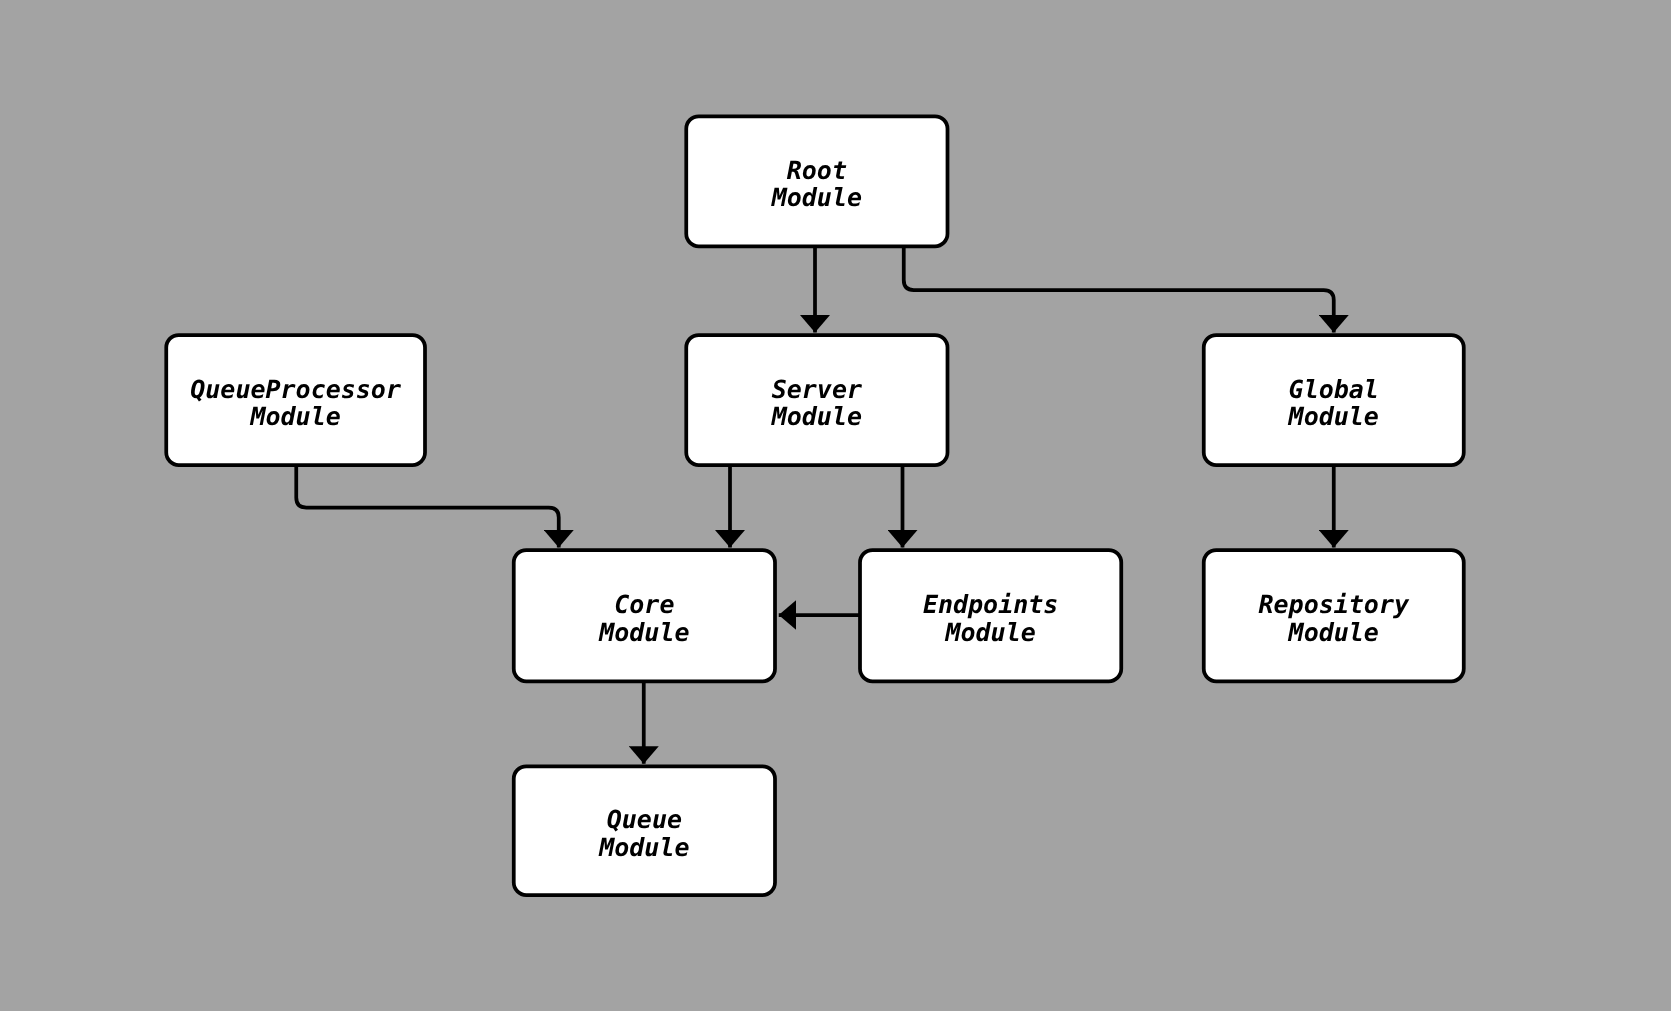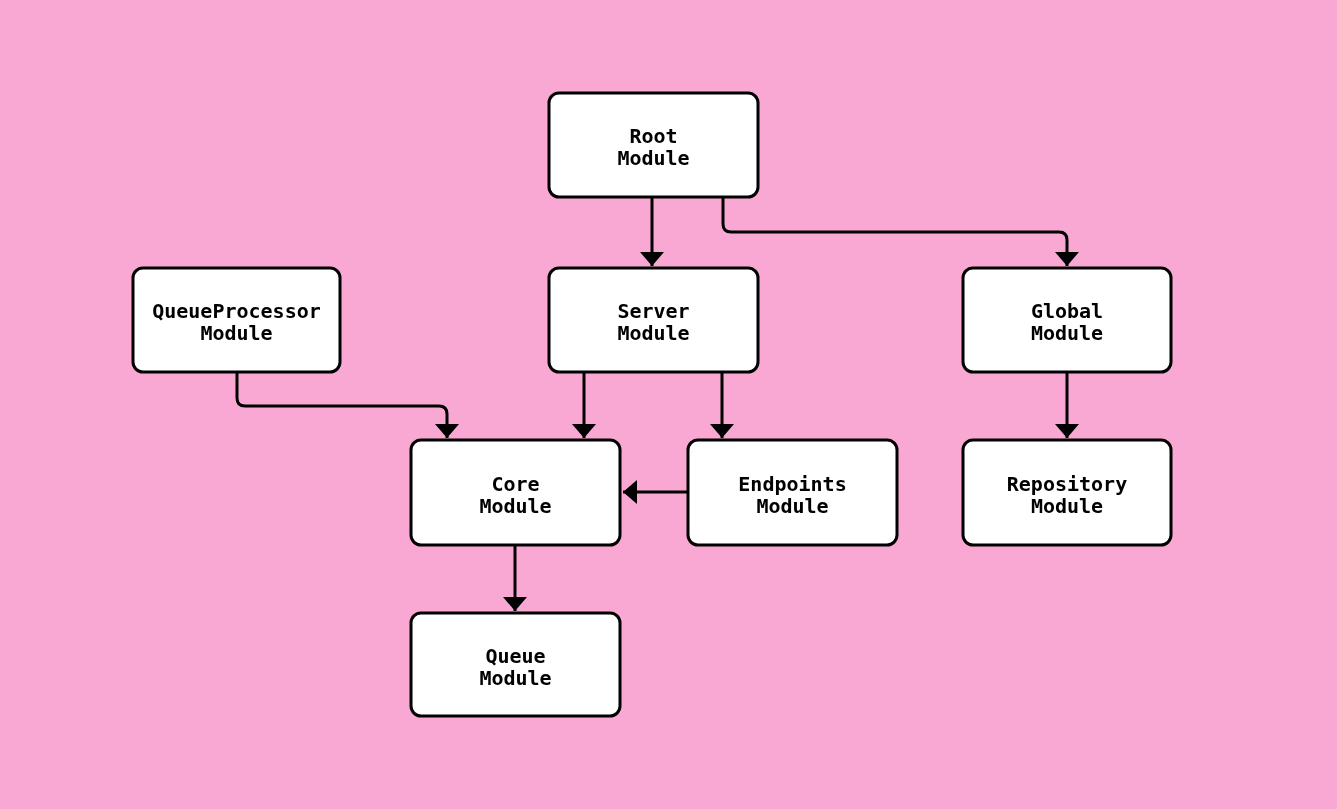--- a/index.html
+++ b/index.html
@@ -5,22 +5,23 @@
   html, body {
     margin: 0;
     padding: 0;
     background: #ffffff;
     font-family: "DejaVu Sans Mono", monospace;
   }
   .canvas {
     position: relative;
     width: 1337px;
     height: 809px;
-    background: #f9a8d4;
+    background: #a3a3a3;
     overflow: hidden;
+    font-style: italic;
   }
   svg { display: block; }
   .edge {
     fill: none;
     stroke: #000000;
     stroke-width: 3;
     stroke-linecap: butt;
   }
   .node-box {
     fill: #ffffff;

